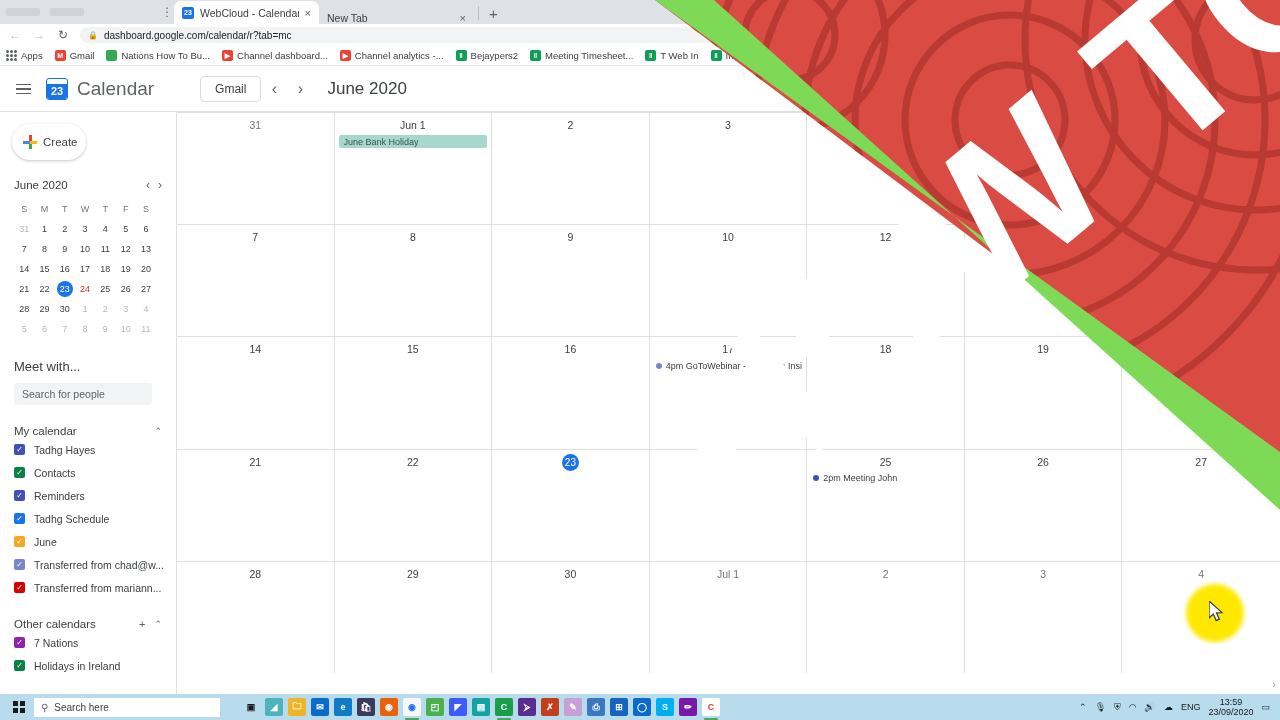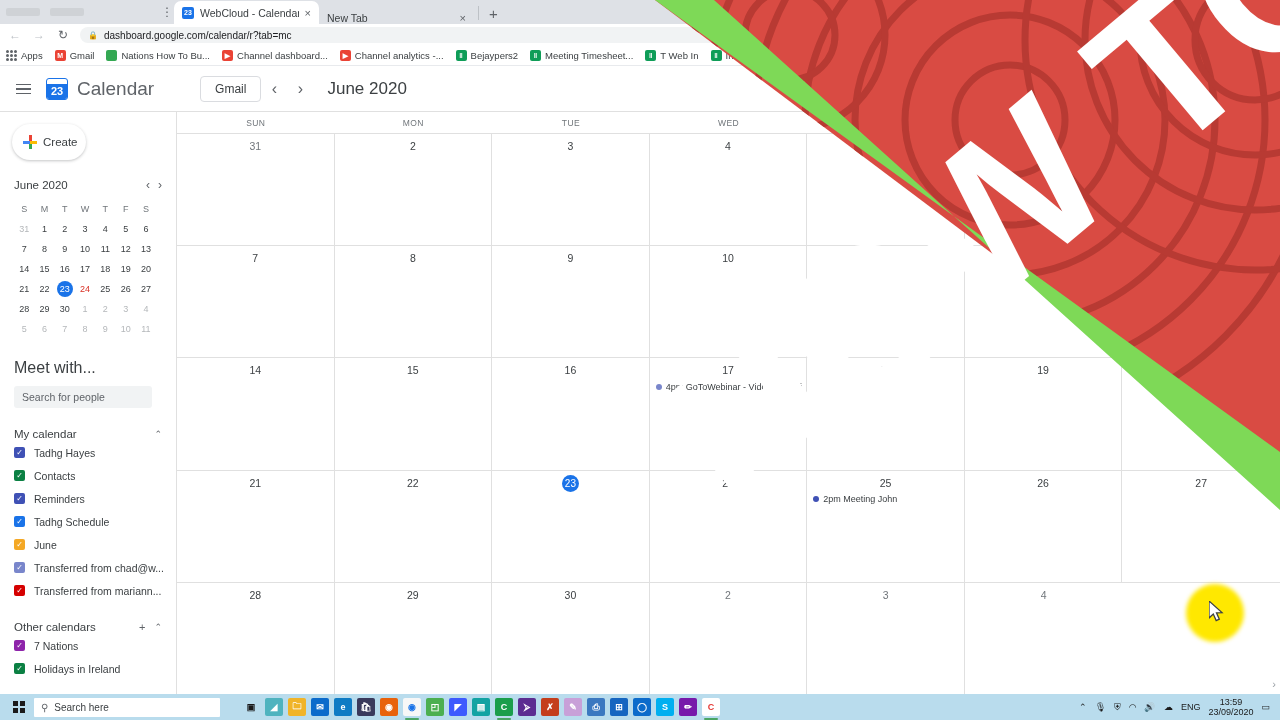--- a/index.html
+++ b/index.html
@@ -116,21 +116,21 @@
   }
   .mini-grid .dow { color: #70757a; font-size: 9px; }
   .mini-grid .cur { color: #3c4043; }
   .mini-grid .oth { color: #b4b7ba; }
   .mini-grid .sel {
     background: #1a73e8; color: #fff; border-radius: 50%;
     width: 16px; height: 16px; margin: 0 auto; line-height: 16px;
   }
   .mini-grid .red { color: #d93025; }
 
-  .meet-title { margin: 22px 0 0 14px; font-size: 16px; color: #3c4043; font-weight: 500; }
+  .meet-title { margin: 22px 0 0 14px; font-size: 13px; color: #3c4043; font-weight: 500; }
   .meet-search {
     margin: 9px 0 0 14px; width: 138px; height: 22px; background: #f1f3f4; border-radius: 3px;
     display: flex; align-items: center; padding-left: 8px; font-size: 10.5px; color: #5f6368;
   }
   .sec-head {
     margin: 20px 0 0 14px; width: 148px; display: flex; align-items: center; justify-content: space-between;
     font-size: 11.5px; color: #3c4043; font-weight: 500;
   }
   .sec-actions { display: flex; align-items: center; gap: 9px; color: #5f6368; font-size: 11px; }
   .chev { font-size: 9px; color: #5f6368; }
@@ -514,33 +514,30 @@
           <span class="cal-label">7 Nations</span>
         </div>
         <div class="cal-item">
           <span class="cbx" style="background: rgb(11, 128, 67);">✓</span>
           <span class="cal-label">Holidays in Ireland</span>
         </div>
       </div>
   </div>
 
   <div class="grid-wrap">
-    <div class="dow-row" id="dowrow">
-        <div class="dow-cell">SUN</div>
-        <div class="dow-cell">MON</div>
-        <div class="dow-cell">TUE</div>
-        <div class="dow-cell">WED</div>
-        <div class="dow-cell">THU</div>
-        <div class="dow-cell">FRI</div>
-        <div class="dow-cell">SAT</div>
-      </div>
     <div class="weeks" id="weeks">
         <div class="week">
           <div class="day">
             <div class="daynum other">31</div>
+          </div>
+          <div class="day">
+            <div class="daynum">Jun 1</div>
+            <div class="ev ev-allday" style="background: rgb(167, 215, 205);">
+              <span>June Bank Holiday</span>
+            </div>
           </div>
           <div class="day">
             <div class="daynum">2</div>
           </div>
           <div class="day">
             <div class="daynum">3</div>
           </div>
           <div class="day">
             <div class="daynum">4</div>
           </div>
@@ -627,20 +624,23 @@
         </div>
         <div class="week">
           <div class="day">
             <div class="daynum">28</div>
           </div>
           <div class="day">
             <div class="daynum">29</div>
           </div>
           <div class="day">
             <div class="daynum">30</div>
+          </div>
+          <div class="day">
+            <div class="daynum other">Jul 1</div>
           </div>
           <div class="day">
             <div class="daynum other">2</div>
           </div>
           <div class="day">
             <div class="daynum other">3</div>
           </div>
           <div class="day">
             <div class="daynum other">4</div>
           </div>

